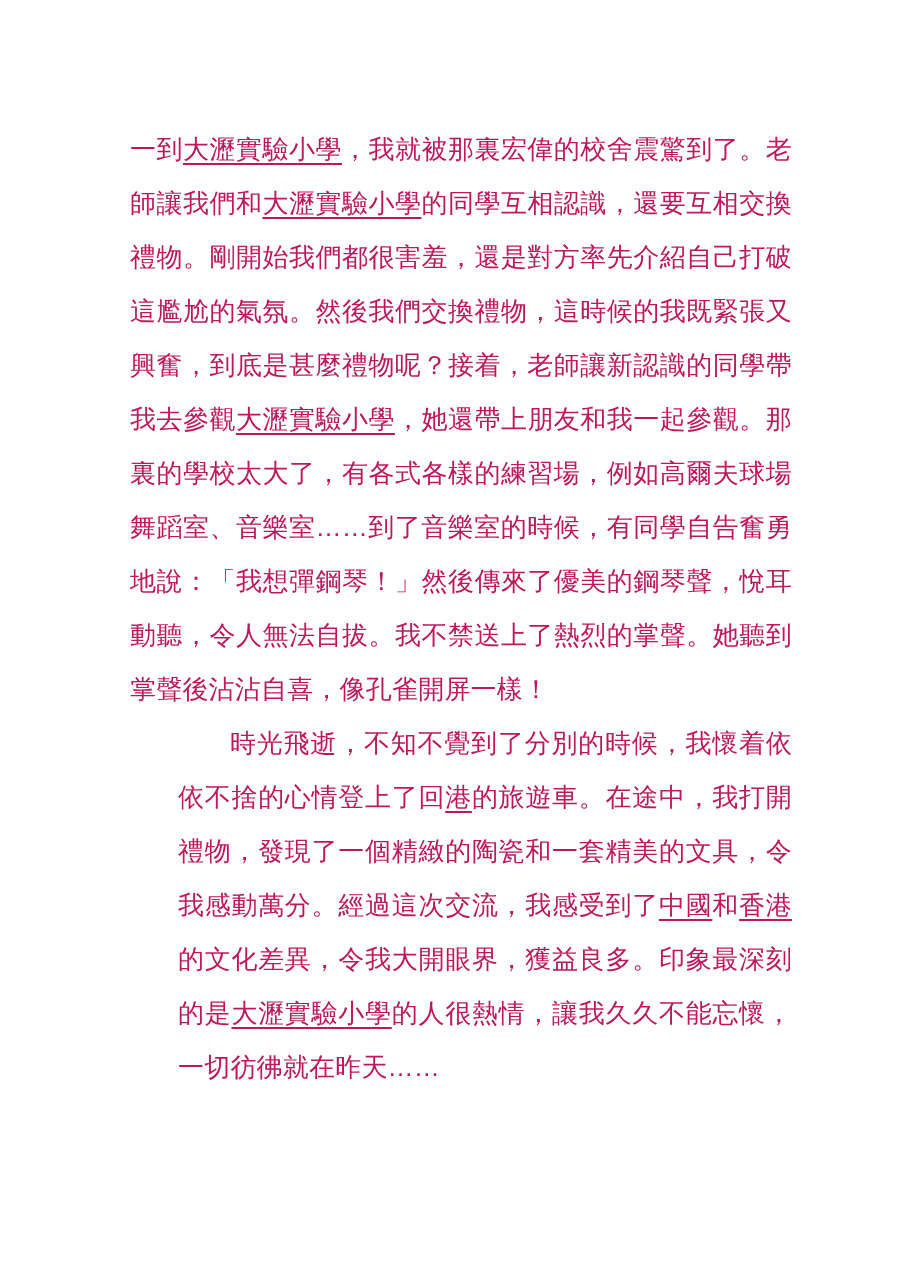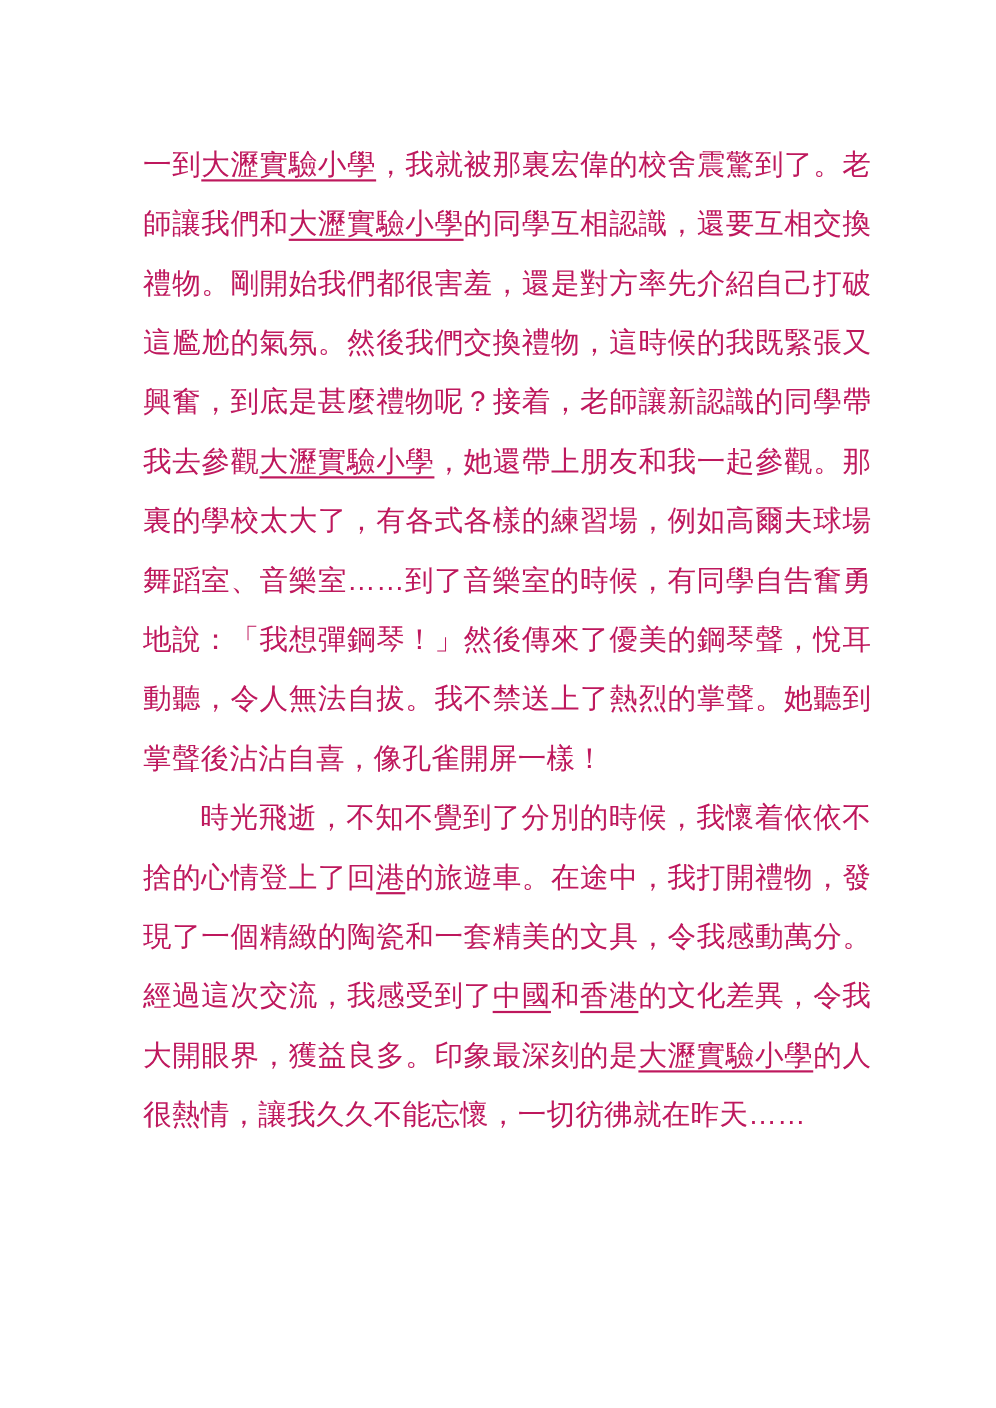--- a/index.html
+++ b/index.html
@@ -29,20 +29,21 @@
     text-align: justify;
     text-justify: inter-ideograph;
     letter-spacing: 0.2px;
   }
   .essay p {
     margin: 0;
     padding: 0;
   }
   .essay p.indent {
     text-indent: 2em;
+    margin-left: 48px;
   }
   .essay span.u {
     text-decoration: underline;
     text-decoration-thickness: 1.5px;
     text-underline-offset: 5px;
   }
 </style>
 </head>
 <body>
 

